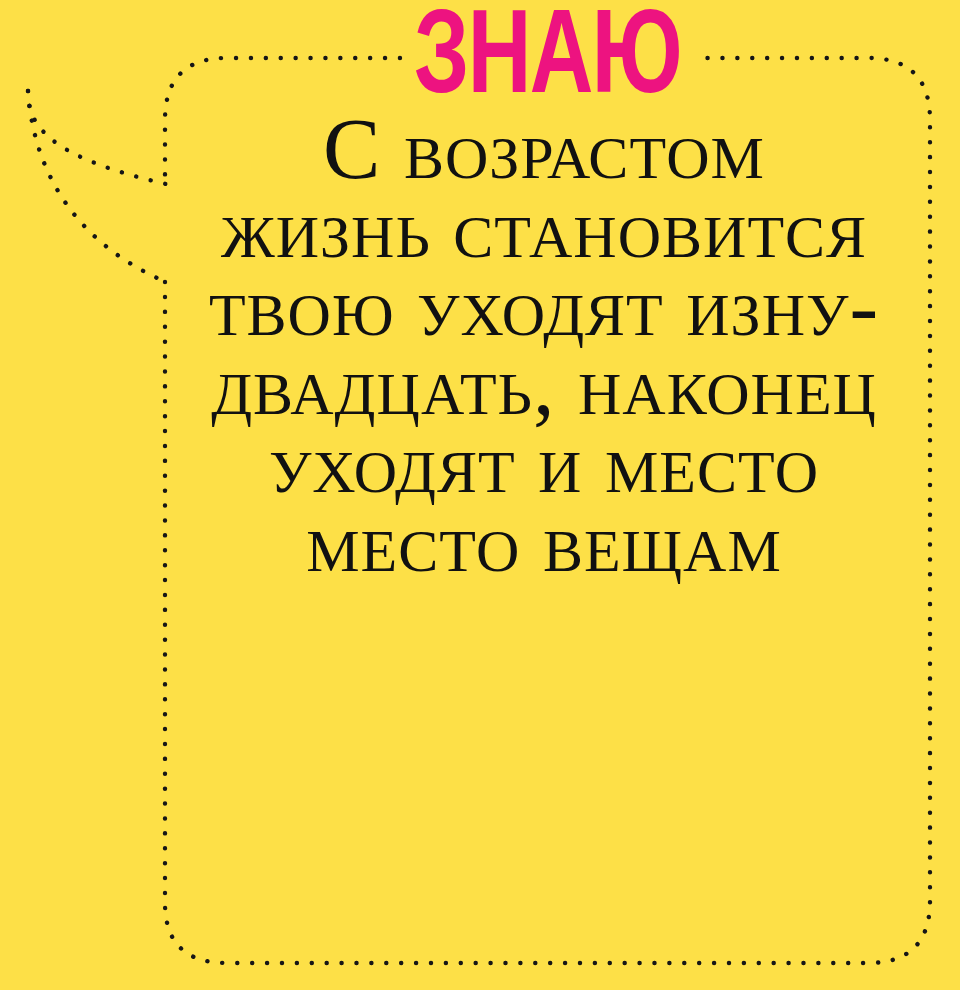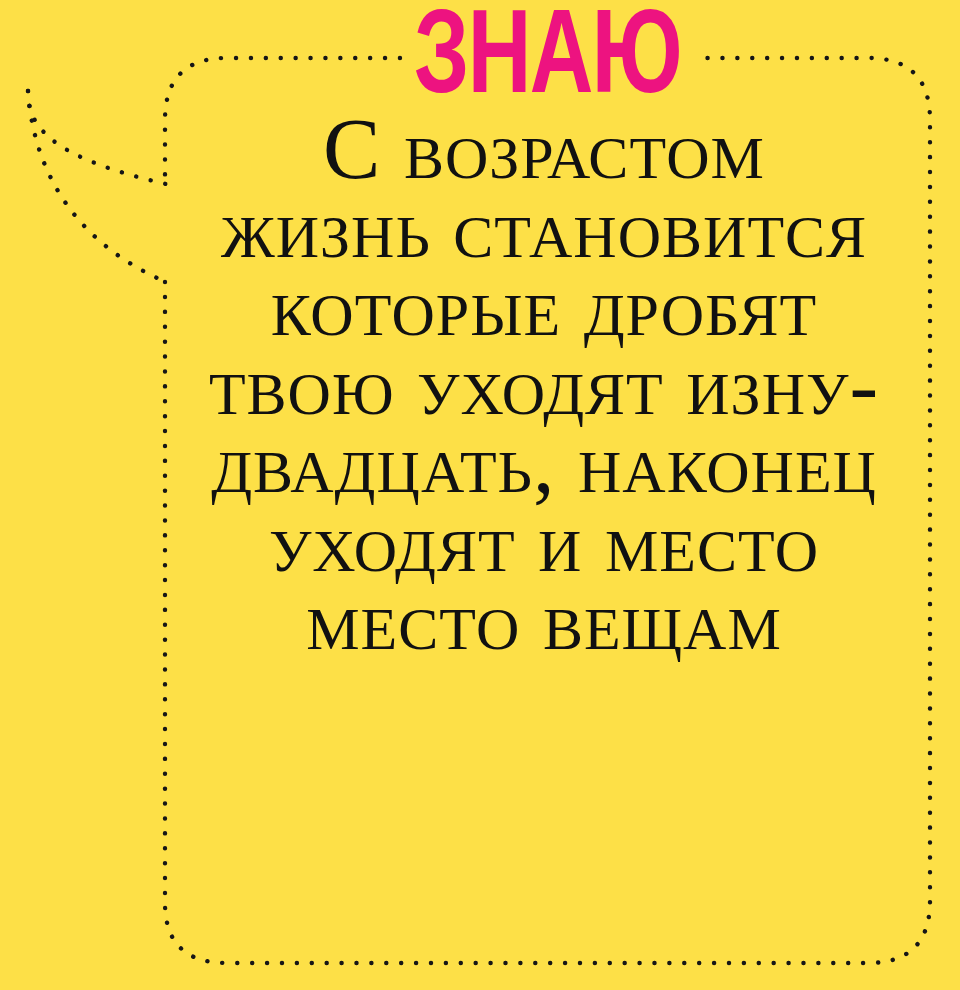--- a/index.html
+++ b/index.html
@@ -80,20 +80,19 @@
     <path d="M 28 91 C 34 177, 80 245, 166 282"></path>
   </svg>
 
   <div class="quote-title" style="color: rgb(237, 19, 128);">
     <span class="squeeze">ЗНАЮ</span>
   </div>
 
   <div class="quote-body" style="color: rgb(17, 17, 17);">
     <div class="quote-line">С возрастом</div>
     <div class="quote-line">жизнь становится</div>
-    <div class="quote-line">которые дробят</div>
     <div class="quote-line">твою уходят изну-</div>
     <div class="quote-line">двадцать, наконец</div>
     <div class="quote-line">уходят и место</div>
     <div class="quote-line">место вещам</div>
   </div>
 
 </div>
 
 </body></html>

